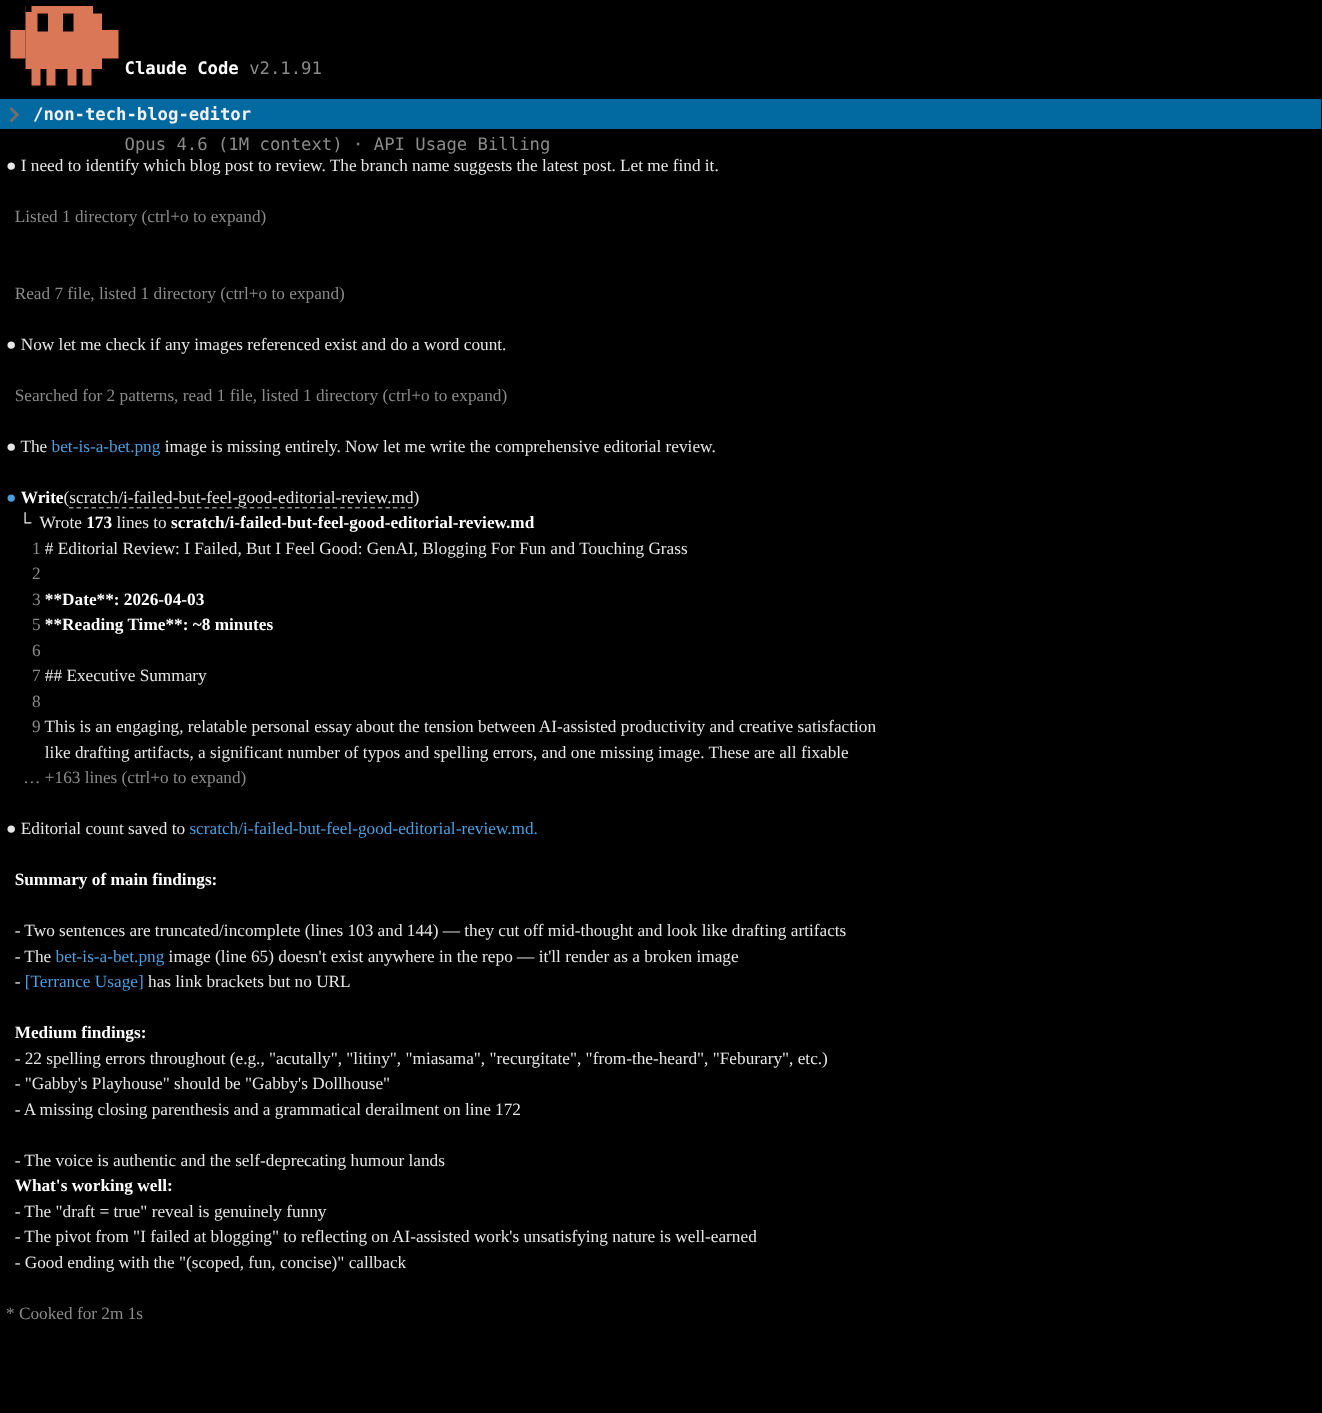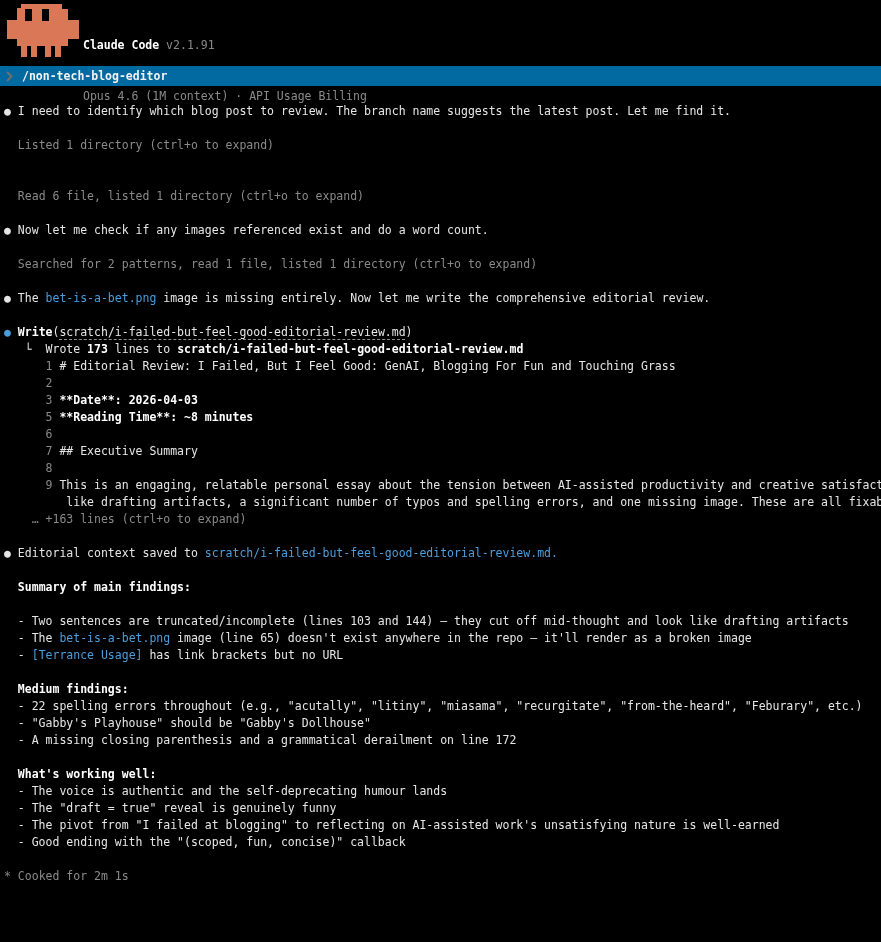--- a/index.html
+++ b/index.html
@@ -15,21 +15,21 @@
   .hdr-text .row { height:17px; line-height:17px; }
   #logo { position:absolute; left:6px; top:1px; }
   
   .prompt-bar {
     position:absolute; left:0; top:66px; width:881px; height:20px;
     background:#0369a1; display:flex; align-items:center; padding-left:6px;
   }
   .prompt-bar .chev { display:inline-block; margin-right:9px; }
   .prompt-bar .cmd { color:#f2f2f2; font-weight:700; }
   
-  #log { position:absolute; left:4px; top:86px; right:0; }
+  #log { position:absolute; left:4px; top:86px; right:0;font-family:Liberation Serif, serif; }
   .line { height:17px; line-height:17px; white-space:pre; overflow:hidden; }
   
   .n  { color:#e6e6e6; }
   .b  { color:#ffffff; font-weight:700; }
   .d  { color:#8a8a8a; }
   .bl { color:#4a9ede; }
   .u  { text-decoration:underline dashed #909090; text-underline-offset:3px; }
 </style>
 </head>
 <body>
@@ -62,56 +62,56 @@
     <span class="cmd">/non-tech-blog-editor</span>
   </div>
 
   <main id="log">
       <div class="line"></div>
       <div class="line"><span class="n">● </span><span class="n">I need to identify which blog post to review. The branch name suggests the latest post. Let me find it.</span></div>
       <div class="line"></div>
       <div class="line"><span class="n">  </span><span class="d">Listed 1 directory (ctrl+o to expand)</span></div>
       <div class="line"></div>
       <div class="line"></div>
-      <div class="line"><span class="n">  </span><span class="d">Read 6 file, listed 1 directory (ctrl+o to expand)</span></div>
+      <div class="line"><span class="n">  </span><span class="d">Read 7 file, listed 1 directory (ctrl+o to expand)</span></div>
       <div class="line"></div>
       <div class="line"><span class="n">● </span><span class="n">Now let me check if any images referenced exist and do a word count.</span></div>
       <div class="line"></div>
       <div class="line"><span class="n">  </span><span class="d">Searched for 2 patterns, read 1 file, listed 1 directory (ctrl+o to expand)</span></div>
       <div class="line"></div>
       <div class="line"><span class="n">● </span><span class="n">The </span><span class="bl">bet-is-a-bet.png</span><span class="n"> image is missing entirely. Now let me write the comprehensive editorial review.</span></div>
       <div class="line"></div>
       <div class="line"><span class="bl">● </span><span class="b">Write</span><span class="n">(</span><span class="n u">scratch/i-failed-but-feel-good-editorial-review.md</span><span class="n">)</span></div>
       <div class="line"><span class="n">   └ </span><span class="n"> Wrote </span><span class="b">173</span><span class="n"> lines to </span><span class="b">scratch/i-failed-but-feel-good-editorial-review.md</span></div>
       <div class="line"><span class="d">      1 </span><span class="n"># Editorial Review: I Failed, But I Feel Good: GenAI, Blogging For Fun and Touching Grass</span></div>
       <div class="line"><span class="d">      2</span></div>
       <div class="line"><span class="d">      3 </span><span class="b">**Date**: 2026-04-03</span></div>
       <div class="line"><span class="d">      5 </span><span class="b">**Reading Time**: ~8 minutes</span></div>
       <div class="line"><span class="d">      6</span></div>
       <div class="line"><span class="d">      7 </span><span class="n">## Executive Summary</span></div>
       <div class="line"><span class="d">      8</span></div>
       <div class="line"><span class="d">      9 </span><span class="n">This is an engaging, relatable personal essay about the tension between AI-assisted productivity and creative satisfaction</span></div>
       <div class="line"><span class="n">         </span><span class="n">like drafting artifacts, a significant number of typos and spelling errors, and one missing image. These are all fixable</span></div>
       <div class="line"><span class="n">    </span><span class="d">… +163 lines (ctrl+o to expand)</span></div>
       <div class="line"></div>
-      <div class="line"><span class="n">● </span><span class="n">Editorial context saved to </span><span class="bl">scratch/i-failed-but-feel-good-editorial-review.md.</span></div>
+      <div class="line"><span class="n">● </span><span class="n">Editorial count saved to </span><span class="bl">scratch/i-failed-but-feel-good-editorial-review.md.</span></div>
       <div class="line"></div>
       <div class="line"><span class="n">  </span><span class="b">Summary of main findings:</span></div>
       <div class="line"></div>
       <div class="line"><span class="n">  - Two sentences are truncated/incomplete (lines 103 and 144) — they cut off mid-thought and look like drafting artifacts</span></div>
       <div class="line"><span class="n">  - The </span><span class="bl">bet-is-a-bet.png</span><span class="n"> image (line 65) doesn't exist anywhere in the repo — it'll render as a broken image</span></div>
       <div class="line"><span class="n">  - </span><span class="bl">[Terrance Usage]</span><span class="n"> has link brackets but no URL</span></div>
       <div class="line"></div>
       <div class="line"><span class="n">  </span><span class="b">Medium findings:</span></div>
       <div class="line"><span class="n">  - 22 spelling errors throughout (e.g., "acutally", "litiny", "miasama", "recurgitate", "from-the-heard", "Feburary", etc.)</span></div>
       <div class="line"><span class="n">  - "Gabby's Playhouse" should be "Gabby's Dollhouse"</span></div>
       <div class="line"><span class="n">  - A missing closing parenthesis and a grammatical derailment on line 172</span></div>
       <div class="line"></div>
+      <div class="line"><span class="n">  - The voice is authentic and the self-deprecating humour lands</span></div>
       <div class="line"><span class="n">  </span><span class="b">What's working well:</span></div>
-      <div class="line"><span class="n">  - The voice is authentic and the self-deprecating humour lands</span></div>
       <div class="line"><span class="n">  - The "draft = true" reveal is genuinely funny</span></div>
       <div class="line"><span class="n">  - The pivot from "I failed at blogging" to reflecting on AI-assisted work's unsatisfying nature is well-earned</span></div>
       <div class="line"><span class="n">  - Good ending with the "(scoped, fun, concise)" callback</span></div>
       <div class="line"></div>
       <div class="line"><span class="d">* </span><span class="d">Cooked for 2m 1s</span></div>
     </main>
 
 </div>
 
 </body></html>

